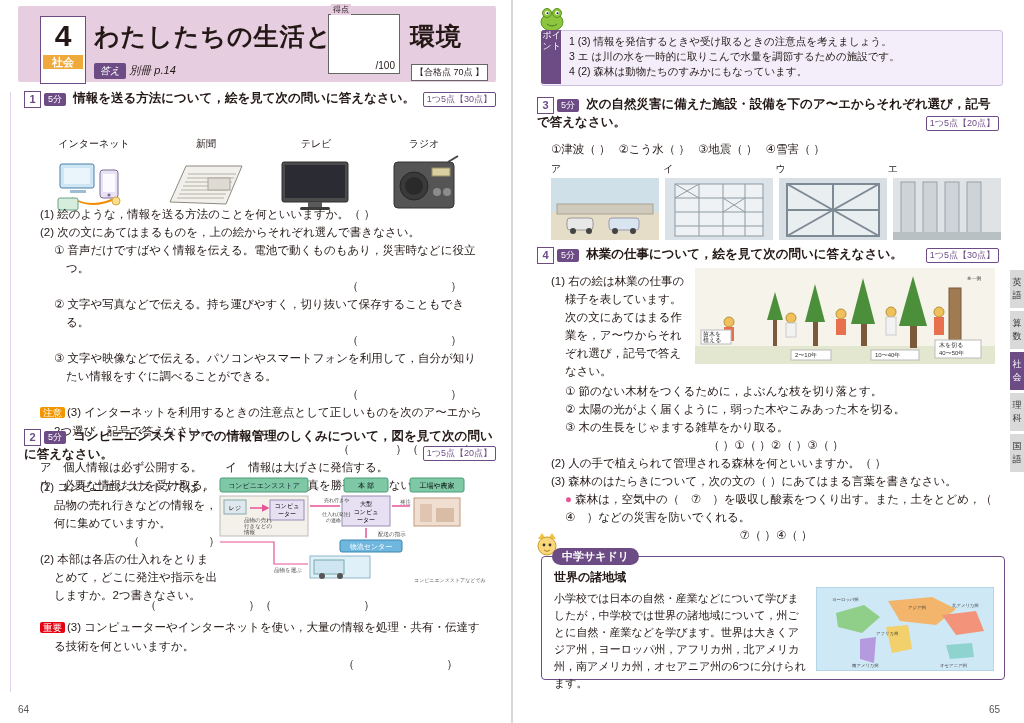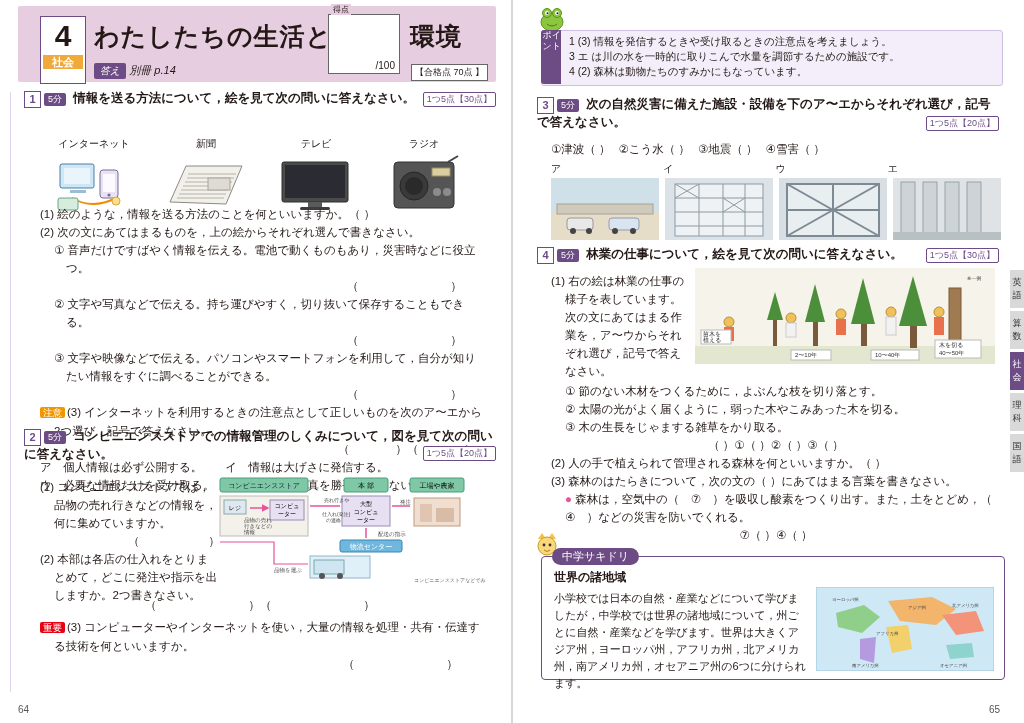--- a/index.html
+++ b/index.html
@@ -56,21 +56,21 @@
   .point-band{position:absolute;left:28px;top:30px;width:460px;height:54px;background:#f3eefa;border:1px solid #cdbfe0;border-radius:3px;}
   .point-tab{position:absolute;left:28px;top:30px;width:20px;height:54px;background:#6d4b85;color:#fff;font-size:9px;text-align:right;line-height:11px;box-sizing:border-box;border-radius:3px 0 0 3px;}
   .point-line{font-size:10.5px;line-height:15px;}
   .frog{position:absolute;left:24px;top:6px;width:30px;height:26px;}
 
   .sidetabs{position:absolute;right:0;top:270px;width:14px;}
   .sidetab{width:14px;margin-bottom:3px;background:#d9d9d9;color:#333;font-size:9px;text-align:center;padding:6px 0;}
   .sidetab.on{background:#6d4b85;color:#fff;}
 
   .midori{position:absolute;left:28px;top:556px;width:462px;height:122px;border:1px solid #6d4b85;border-radius:4px;background:#fff;}
-  .midori-head{position:absolute;left:10px;top:-9px;background:#6d4b85;color:#fff;font-size:11px;padding:1px 10px;border-radius:9px;font-weight:normal;}
+  .midori-head{position:absolute;left:10px;top:-9px;background:#6d4b85;color:#fff;font-size:11px;padding:1px 10px;border-radius:9px;font-weight:bold;}
   .midori-sub{font-size:12px;font-weight:bold;margin:12px 0 4px 12px;}
   .midori-body{font-size:11px;line-height:17px;margin:0 12px;width:255px;}
   .catface{position:absolute;left:-8px;top:-24px;width:26px;height:26px;}
 
   svg{display:block;}
 </style>
 </head>
 <body>
 
 <div class="page">

